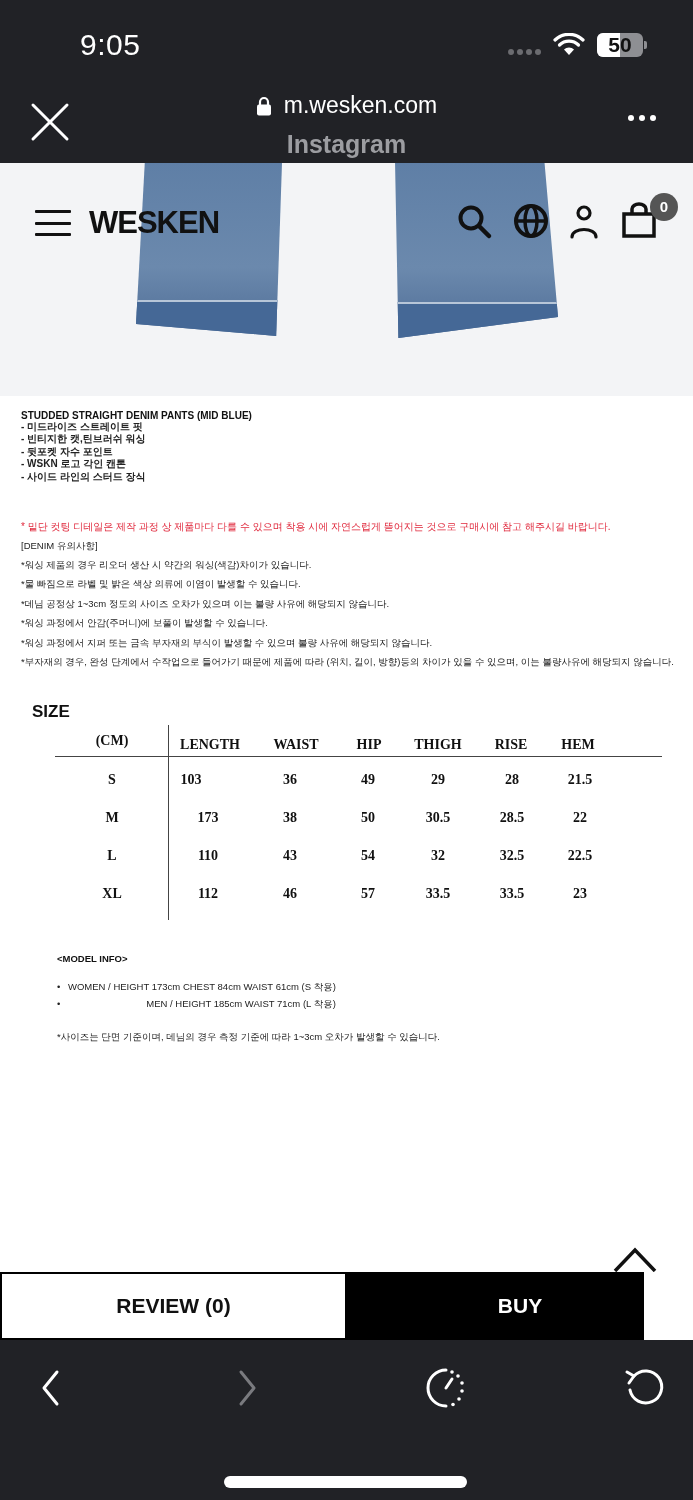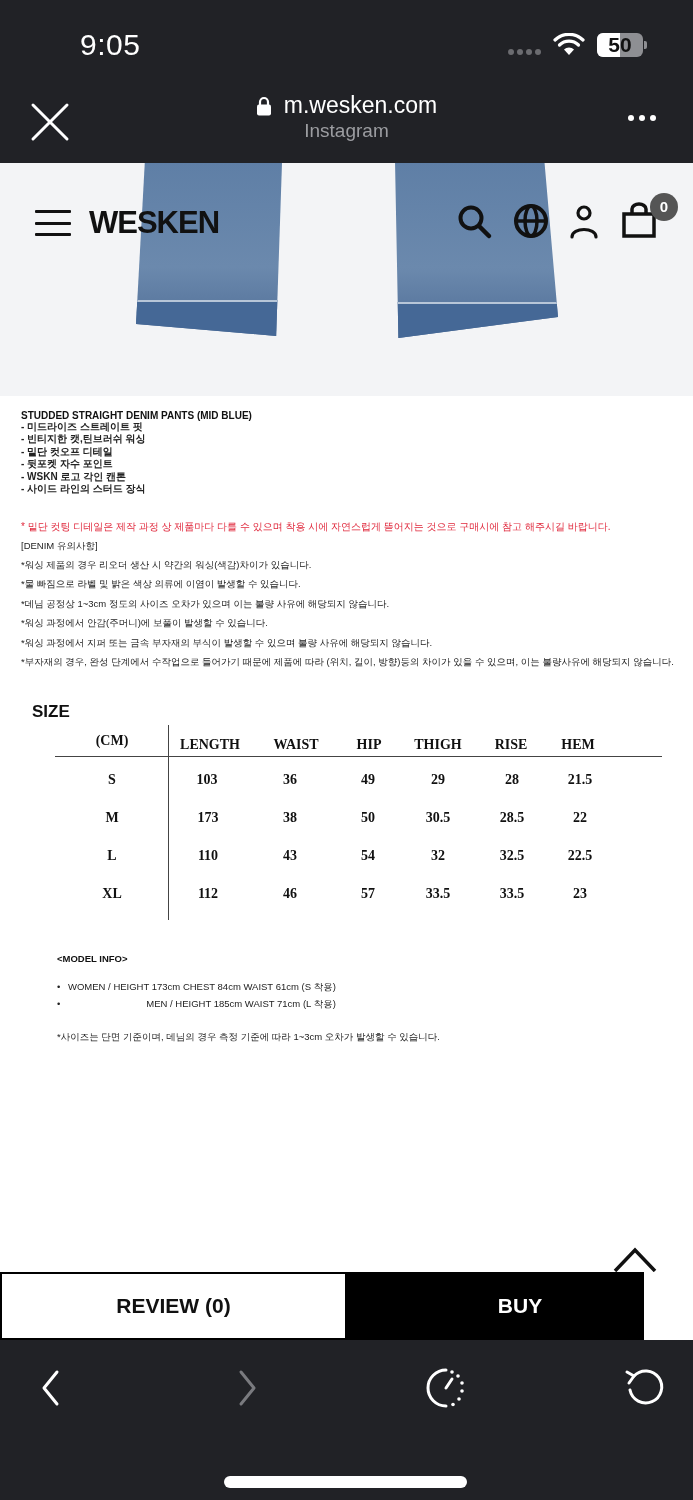--- a/index.html
+++ b/index.html
@@ -13,21 +13,21 @@
   .signal-dots span { width: 6px; height: 6px; border-radius: 50%; background: #6b6c70; display: block; }
   .wifi { position: absolute; left: 553px; top: 33px; }
   .battery { position: absolute; left: 597px; top: 33px; width: 46px; height: 24px; border-radius: 6px; background: #8e8f93; overflow: hidden; }
   .battery .fill { position: absolute; left: 0; top: 0; width: 23px; height: 24px; background: #fff; }
   .battery .num { position: absolute; left: 0; top: 0; width: 46px; height: 24px; font-size: 21px; font-weight: 700; color: #111; text-align: center; line-height: 24px; }
   .battery-tip { position: absolute; left: 644px; top: 41px; width: 3px; height: 8px; border-radius: 0 2px 2px 0; background: #8e8f93; }
 
   .close-btn { position: absolute; left: 30px; top: 102px; width: 40px; height: 40px; }
   .url-wrap { position: absolute; left: 0; top: 92px; width: 693px; text-align: center; }
   .url-line { display: inline-flex; align-items: center; gap: 12px; color: #fff; font-size: 23px; }
-  .url-sub { color: #9c9da1; font-size: 19px; margin-top: 0; }
+  .url-sub { color: #9c9da1; font-size: 25px; margin-top: 10px; font-weight: bold; }
   .more-btn { position: absolute; left: 628px; top: 115px; display: flex; gap: 5px; }
   .more-btn span { width: 6px; height: 6px; border-radius: 50%; background: #fff; display: block; }
 
   
   .hero { position: absolute; left: 0; top: 163px; width: 693px; height: 233px; background: #f3f4f6; overflow: hidden; }
   .leg { position: absolute; background: linear-gradient(180deg,#5f7fa6 0%,#6b89ad 60%,#4f6d96 100%); box-shadow: 0 8px 18px rgba(0,0,0,0.12); }
   .leg.left { left: 136px; top: 0; width: 146px; height: 173px; clip-path: polygon(6% 0,100% 0,96% 100%,0 93%); }
   .leg.right { left: 390px; top: 0; width: 168px; height: 175px; clip-path: polygon(0 0,92% 0,100% 88%,5% 100%,3% 0); }
   .cuff { position: absolute; left: 0; width: 100%; height: 36px; bottom: 0; background: #456896; border-top: 2px solid #b7c6d8; }
 
@@ -156,21 +156,20 @@
     <path d="M13 13 V8 A7 5 0 0 1 27 8 V13" stroke="#111" stroke-width="3.5" fill="none"></path>
   </svg>
 </div>
 <div class="cart-badge">0</div>
 
 <div class="desc">
   <div class="prod-title">STUDDED STRAIGHT DENIM PANTS (MID BLUE)</div>
   <div class="bullets">
     <div>- 미드라이즈 스트레이트 핏</div>
     <div>- 빈티지한 캣,틴브러쉬 워싱</div>
-    <div>- 밑단 컷오프 디테일</div>
     <div>- 뒷포켓 자수 포인트</div>
     <div>- WSKN 로고 각인 캔톤</div>
     <div>- 사이드 라인의 스터드 장식</div>
   </div>
   <div class="notice-red">* 밑단 컷팅 디테일은 제작 과정 상 제품마다 다를 수 있으며 착용 시에 자연스럽게 뜯어지는 것으로 구매시에 참고 해주시길 바랍니다.</div>
   <div class="denim-title">[DENIM 유의사항]</div>
   <div class="notes">
     <div>*워싱 제품의 경우 리오더 생산 시 약간의 워싱(색감)차이가 있습니다.</div>
     <div>*물 빠짐으로 라벨 및 밝은 색상 의류에 이염이 발생할 수 있습니다.</div>
     <div>*데님 공정상 1~3cm 정도의 사이즈 오차가 있으며 이는 불량 사유에 해당되지 않습니다.</div>
@@ -187,21 +186,21 @@
 
   <div class="cell hdr" style="left:57px;top:8px">(CM)</div>
   <div class="cell hdr" style="left:155px;top:12px">LENGTH</div>
   <div class="cell hdr" style="left:241px;top:12px">WAIST</div>
   <div class="cell hdr" style="left:314px;top:12px">HIP</div>
   <div class="cell hdr" style="left:383px;top:12px">THIGH</div>
   <div class="cell hdr" style="left:456px;top:12px">RISE</div>
   <div class="cell hdr" style="left:523px;top:12px">HEM</div>
 
   <div class="cell" style="left:57px;top:47px">S</div>
-  <div class="cell" style="left:152px;top:47px">103</div>
+  <div class="cell" style="left:136px;top:47px">103</div>
   <div class="cell" style="left:235px;top:47px">36</div>
   <div class="cell" style="left:313px;top:47px">49</div>
   <div class="cell" style="left:383px;top:47px">29</div>
   <div class="cell" style="left:457px;top:47px">28</div>
   <div class="cell" style="left:525px;top:47px">21.5</div>
 
   <div class="cell" style="left:57px;top:85px">M</div>
   <div class="cell" style="left:153px;top:85px">173</div>
   <div class="cell" style="left:235px;top:85px">38</div>
   <div class="cell" style="left:313px;top:85px">50</div>

